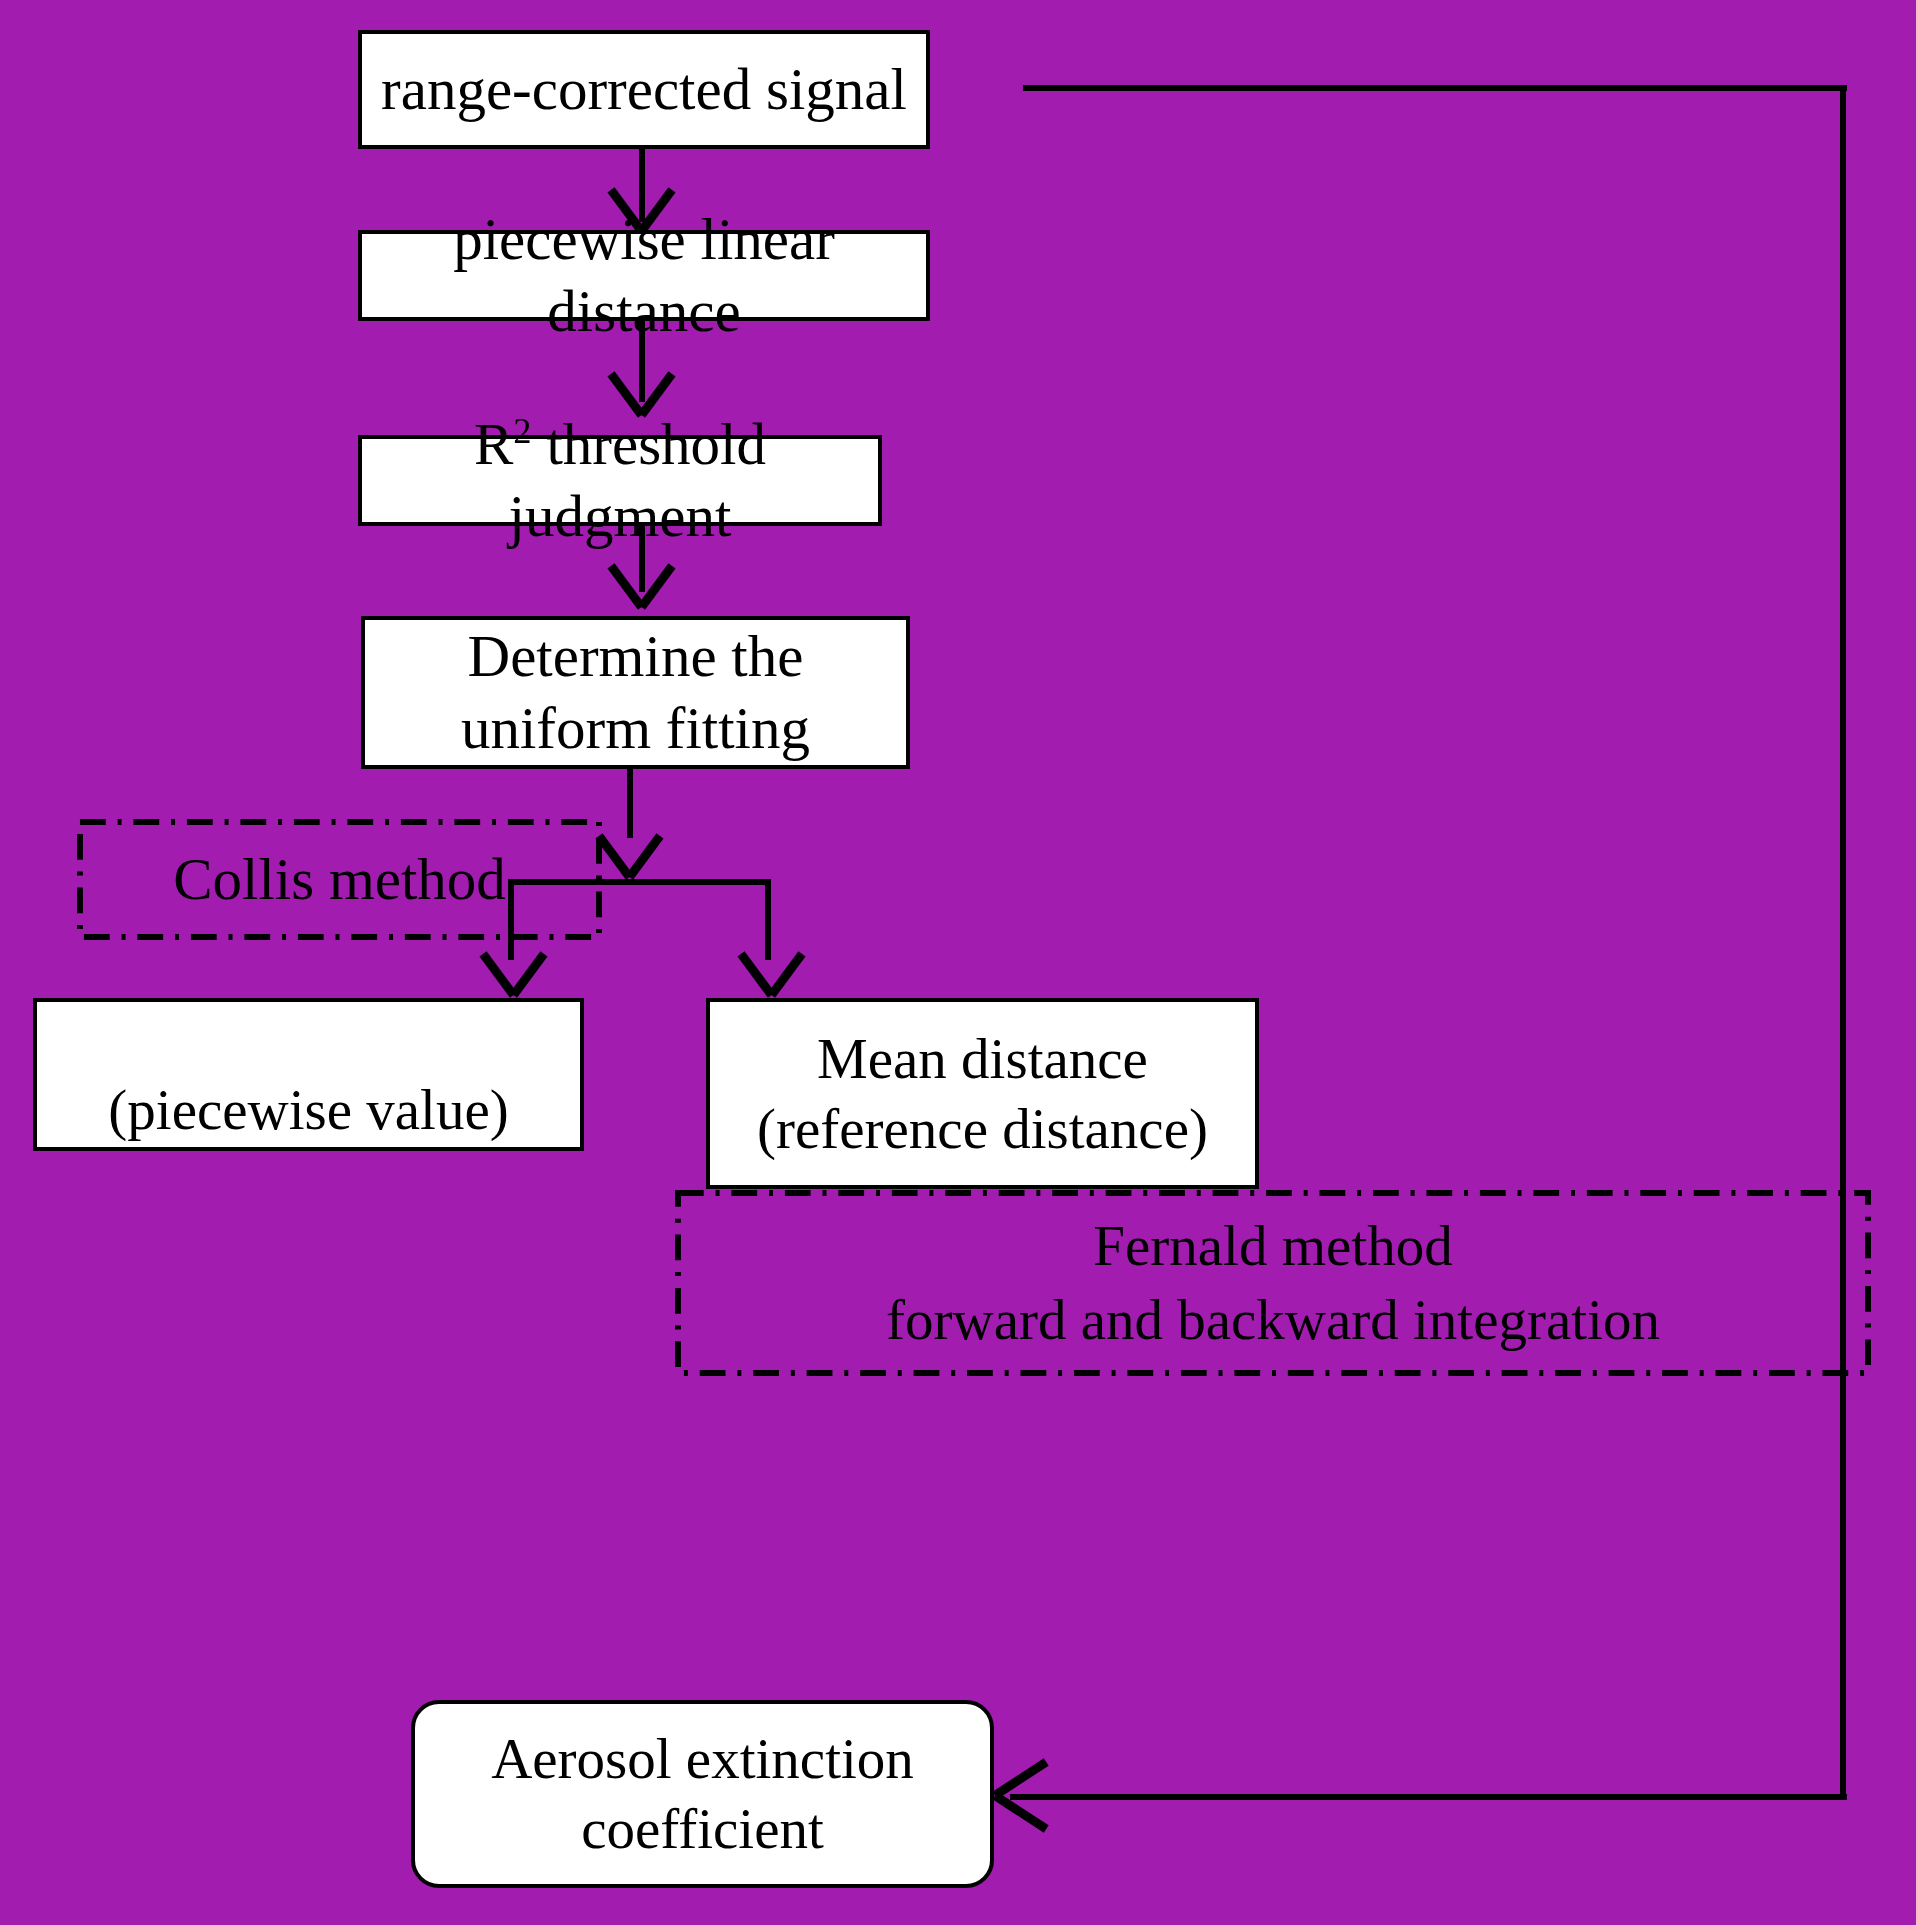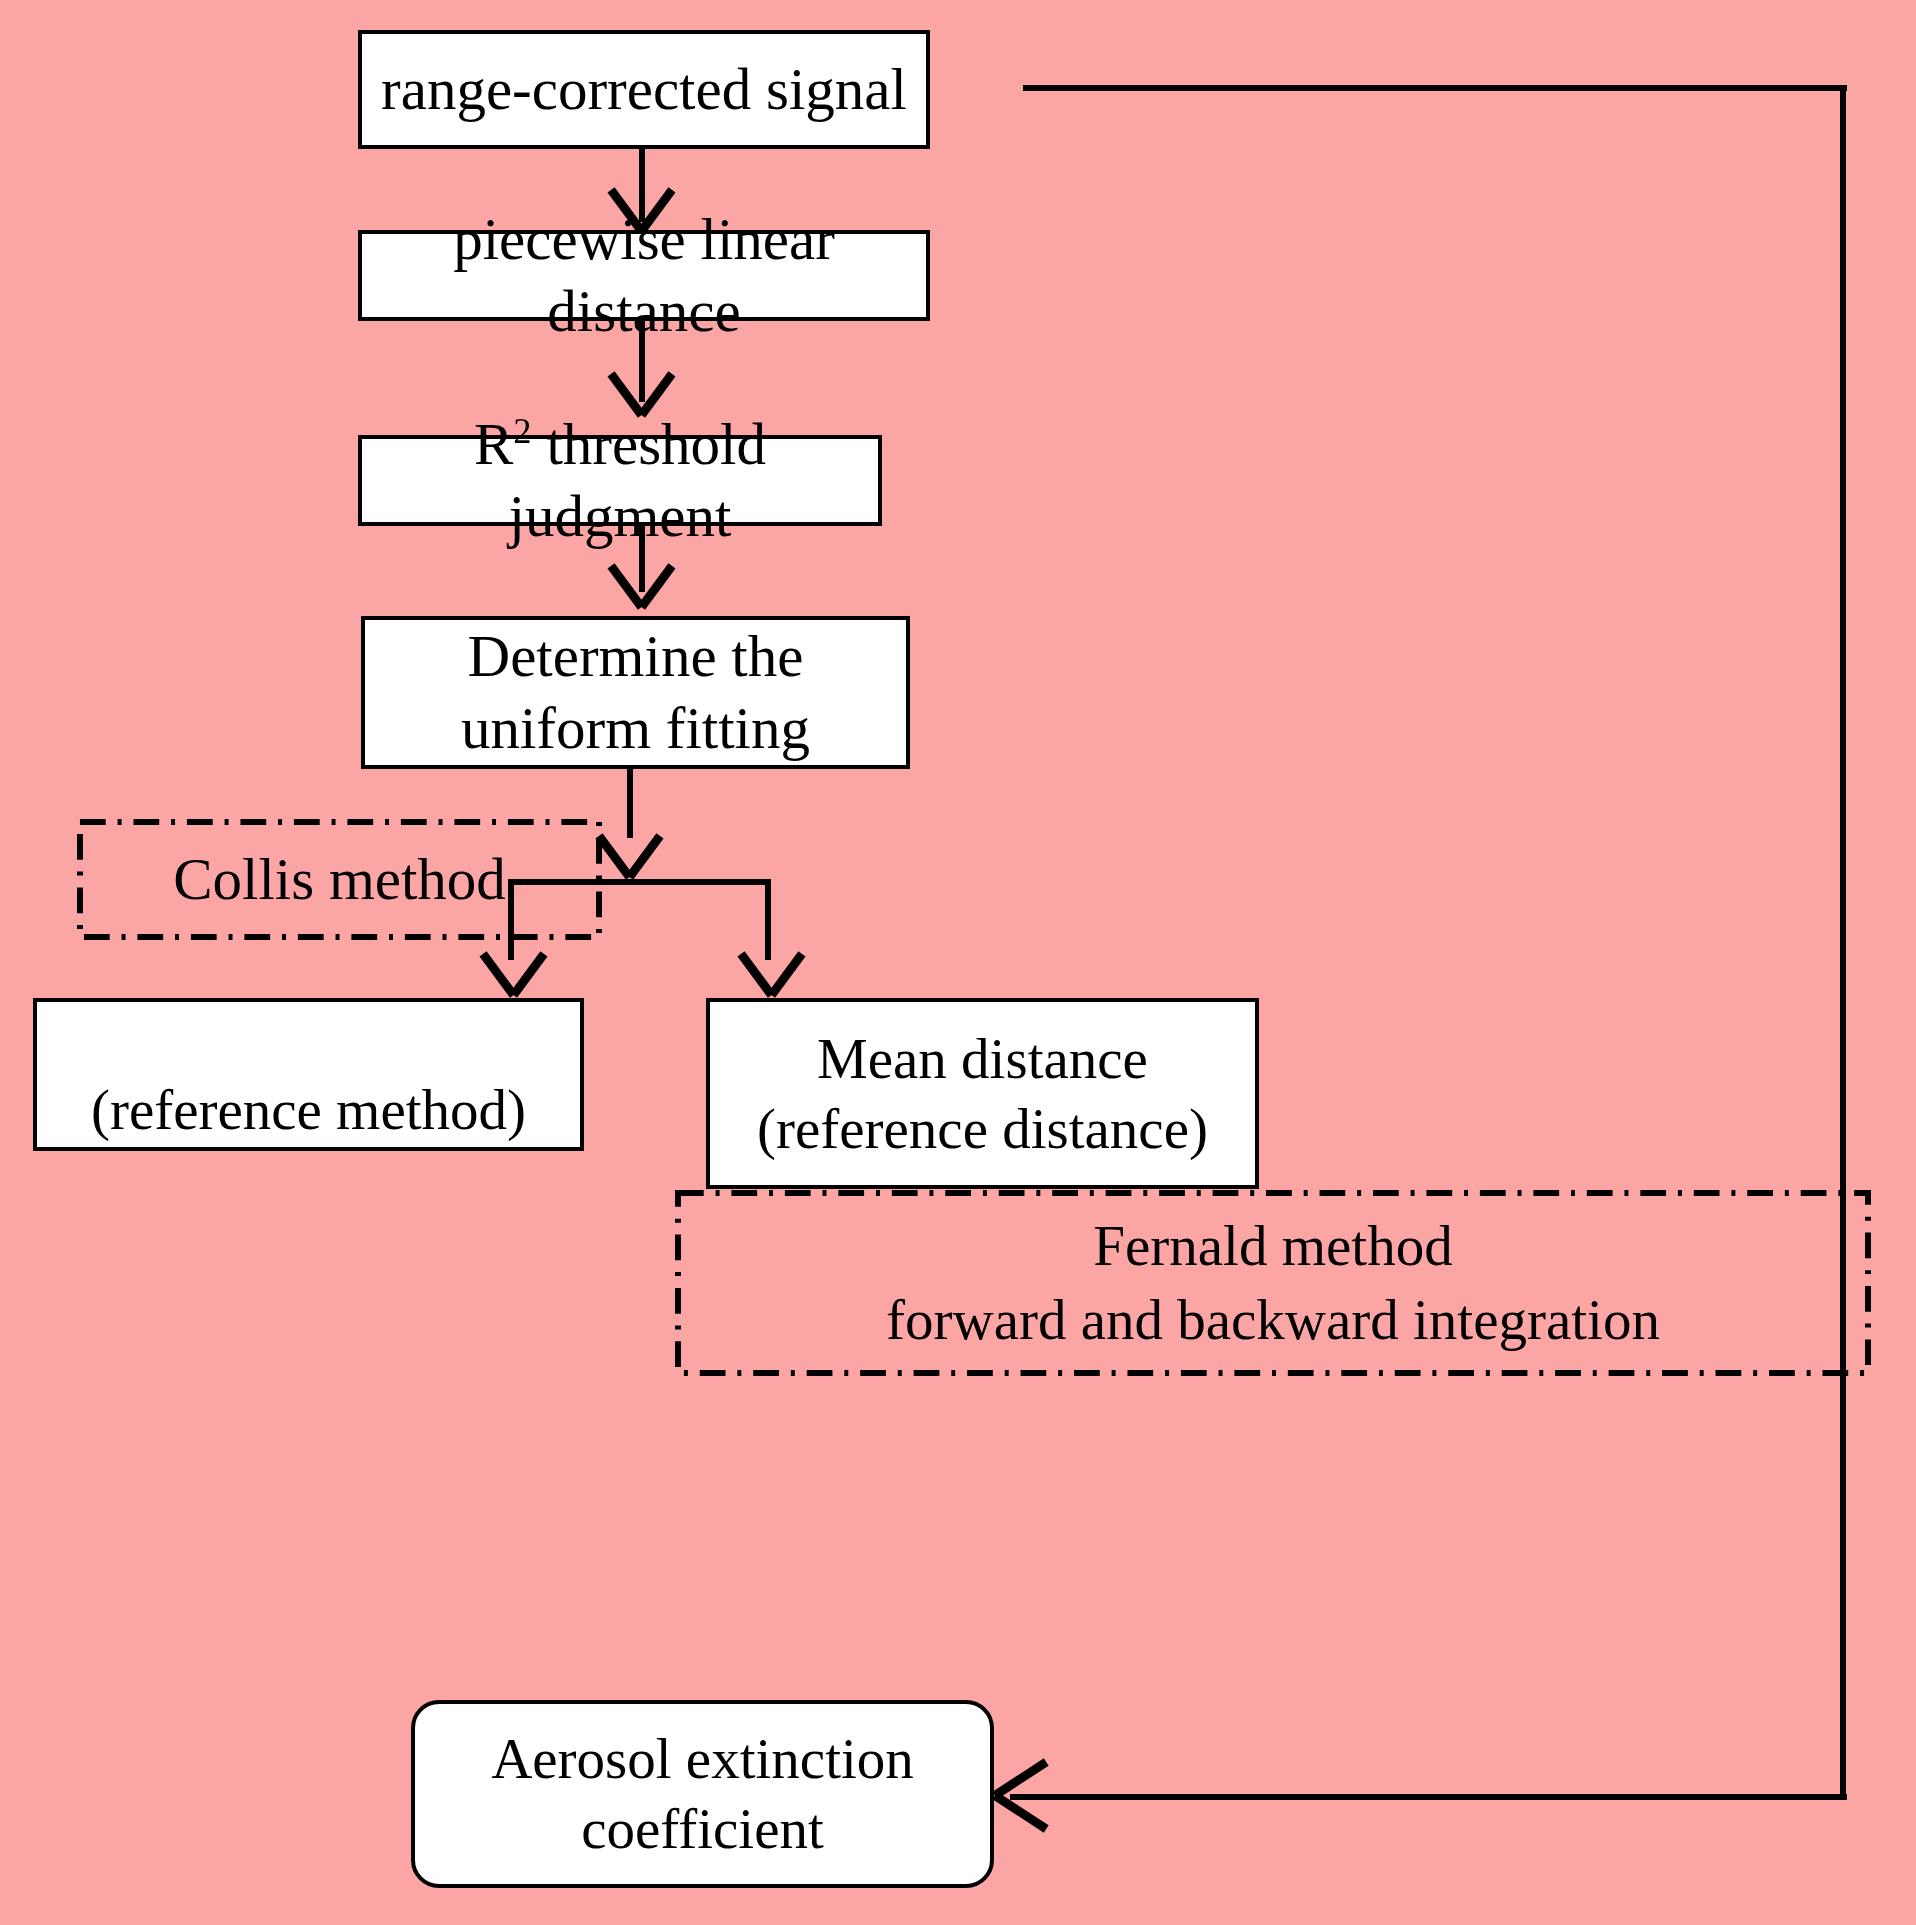--- a/index.html
+++ b/index.html
@@ -5,21 +5,21 @@
 <style>
   html, body {
     margin: 0;
     padding: 0;
     background: #ffffff;
   }
   #canvas {
     position: relative;
     width: 1917px;
     height: 1926px;
-    background: #fca5a5;
+    background: #a21caf;
     font-family: "Liberation Serif", "DejaVu Serif", serif;
     color: #000000;
     overflow: hidden;
   }
   
   .node {
     position: absolute;
     box-sizing: border-box;
     border: 4px solid #000000;
     background: #ffffff;
@@ -135,21 +135,21 @@
   <svg class="dashbox-svg" style="left:77px; top:819px; width:525px; height:121px;" viewBox="0 0 530 122" preserveAspectRatio="none">
     <rect x="3" y="3" width="524" height="116" fill="none" stroke="#000000" stroke-width="6" stroke-dasharray="26 12 4 12"></rect>
   </svg>
   <div class="dashbox-text fs-60" style="left:77px; top:819px; width:525px; height:121px;">
     <span class="label">Collis method</span>
   </div>
 
   <div class="node fs-58" style="left:33px; top:998px; width:551px; height:153px;">
     <span class="label">
       <br>
-      <span>(reference method)</span>
+      <span>(piecewise value)</span>
     </span>
   </div>
 
   <div class="node fs-58" style="left:706px; top:998px; width:553px; height:191px;">
     <span class="label">
       <span>Mean distance</span><br>
       <span>(reference distance)</span>
     </span>
   </div>
 

